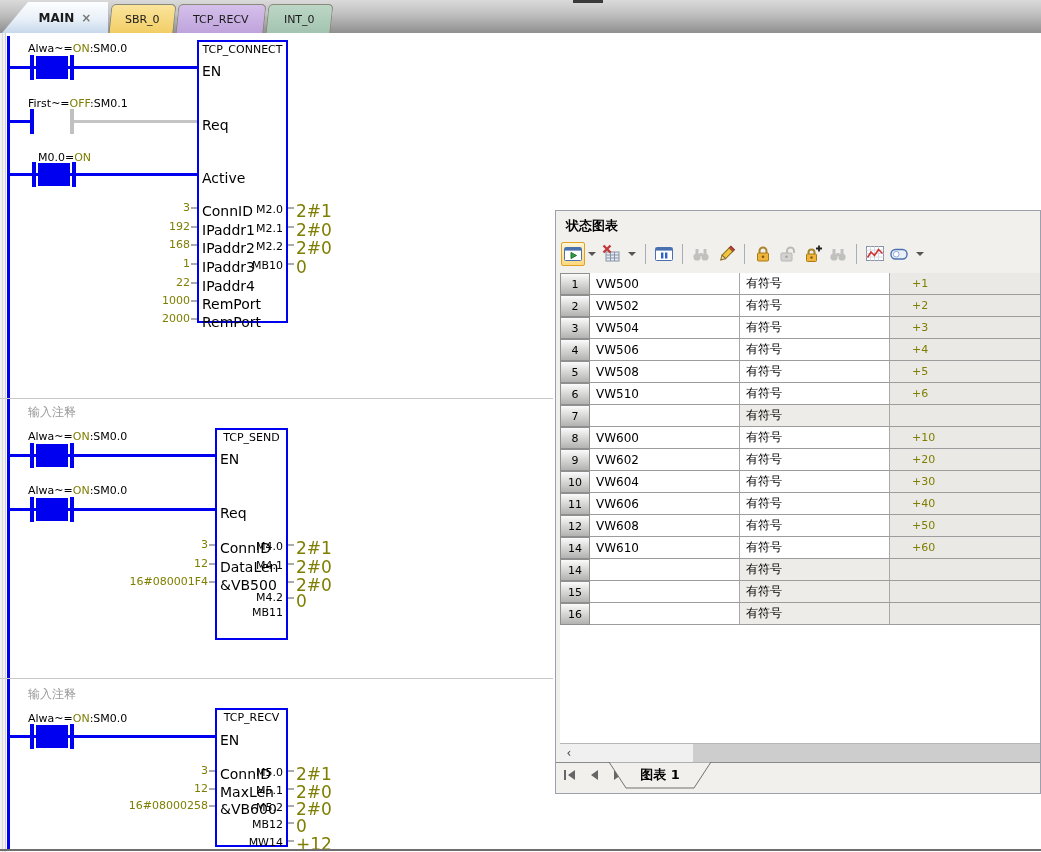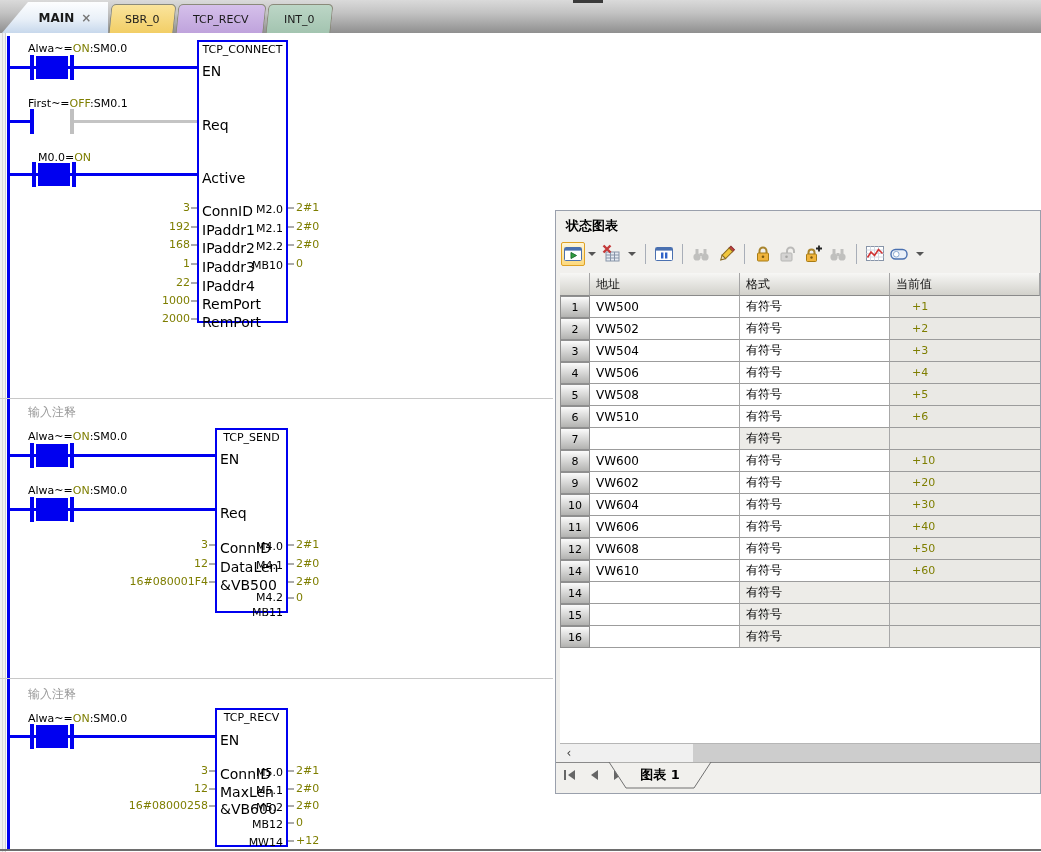--- a/index.html
+++ b/index.html
@@ -35,21 +35,21 @@
   .contact .leg.off{background:#C0C0C0;}
   .contact .fill{position:absolute;left:6px;right:6px;top:1px;bottom:1px;background:#0000F0;}
   .lbl{position:absolute;font-size:11px;white-space:nowrap;}
   .lbl .olv{color:#7E7E00;}
   .cmt{position:absolute;font-size:12px;color:#9A9A9A;white-space:nowrap;}
   .fb{position:absolute;border:2px solid #0000F0;background:#FFFFFF;box-sizing:border-box;}
   .fb-title{position:absolute;left:0;right:0;top:1px;text-align:center;font-size:11px;white-space:nowrap;}
   .pin{position:absolute;left:3px;font-size:14px;white-space:nowrap;}
   .pinr{position:absolute;right:3px;font-size:11px;white-space:nowrap;text-align:right;}
   .ival{position:absolute;font-size:11px;color:#7E7E00;text-align:right;white-space:nowrap;}
-  .oval{position:absolute;font-size:11px;color:#7E7E00;white-space:nowrap;}
+  .oval{position:absolute;font-size:17px;color:#7E7E00;white-space:nowrap;}
   .tick{position:absolute;width:6px;height:2px;background:#ABABAB;}
   #bottomline{left:0;top:849px;width:1041px;height:2px;background:#6E6E6E;}
 
   
   #panel{left:555px;top:210px;width:486px;height:584px;background:#F1F0ED;
          border:1px solid #9AA0AC;box-sizing:border-box;overflow:hidden;}
   #panel-title{position:absolute;left:10px;top:6px;font-size:13px;font-weight:bold;}
   #ptoolbar{position:absolute;left:5px;top:28px;height:30px;display:flex;align-items:center;gap:3px;}
   .tbtn{width:22px;height:22px;display:flex;align-items:center;justify-content:center;flex:0 0 auto;}
   .tbtn.hl{border:1px solid #DFA225;background:linear-gradient(#FFF6D8,#FCD97E);border-radius:2px;}
@@ -198,21 +198,21 @@
   <div class="lbl" style="left:28px;top:451px">
     <span>Alwa~=</span><span class="olv">ON</span><span>:SM0.0</span>
   </div>
   <div class="hl" style="left:9px;top:475px;width:206px"></div>
   <div class="contact" style="left:30px;top:464px">
     <i class="leg l"></i>
       <i class="fill"></i>
       <i class="leg r"></i>
   </div>
 
-  <div class="fb" style="left:215px;top:395px;width:73px;height:185px">
+  <div class="fb" style="left:215px;top:395px;width:73px;height:212px">
     <span class="fb-title">TCP_SEND</span>
     <span class="pin" style="top:21px">EN</span>
     <span class="pin" style="top:75px">Req</span>
     <span class="pin" style="top:110px">ConnID</span>
     <span class="pin" style="top:129px">DataLen</span>
     <span class="pin" style="top:147px">&amp;VB500</span>
     <span class="pinr" style="top:110px">M4.0</span>
     <span class="pinr" style="top:129px">M4.1</span>
     <span class="pinr" style="top:161px">M4.2</span>
     <span class="pinr" style="top:176px">MB11</span>
@@ -379,26 +379,20 @@
     <span class="tbtn">
       <svg width="22" height="20">
           <rect x="2" y="5.5" width="16" height="9.5" rx="4.5" fill="#EAF0F8" stroke="#4A70B0" stroke-width="1.4"></rect>
           <rect x="4.5" y="7.5" width="5.5" height="5.5" rx="2.5" fill="#FFF" stroke="#8AA8D0"></rect>
         </svg>
     </span>
     <span class="dd"></span>
   </div>
 
   <div id="ptable">
-    <div class="trow thead">
-      <div class="hc n"></div>
-      <div class="hc a">地址</div>
-      <div class="hc f">格式</div>
-      <div class="hc v">当前值</div>
-    </div>
     <div class="trow">
         <div class="c-num">1</div>
         <div class="c-addr">VW500</div>
         <div class="c-fmt">有符号</div>
         <div class="c-val">+1</div>
       </div>
     <div class="trow">
         <div class="c-num">2</div>
         <div class="c-addr">VW502</div>
         <div class="c-fmt">有符号</div>

